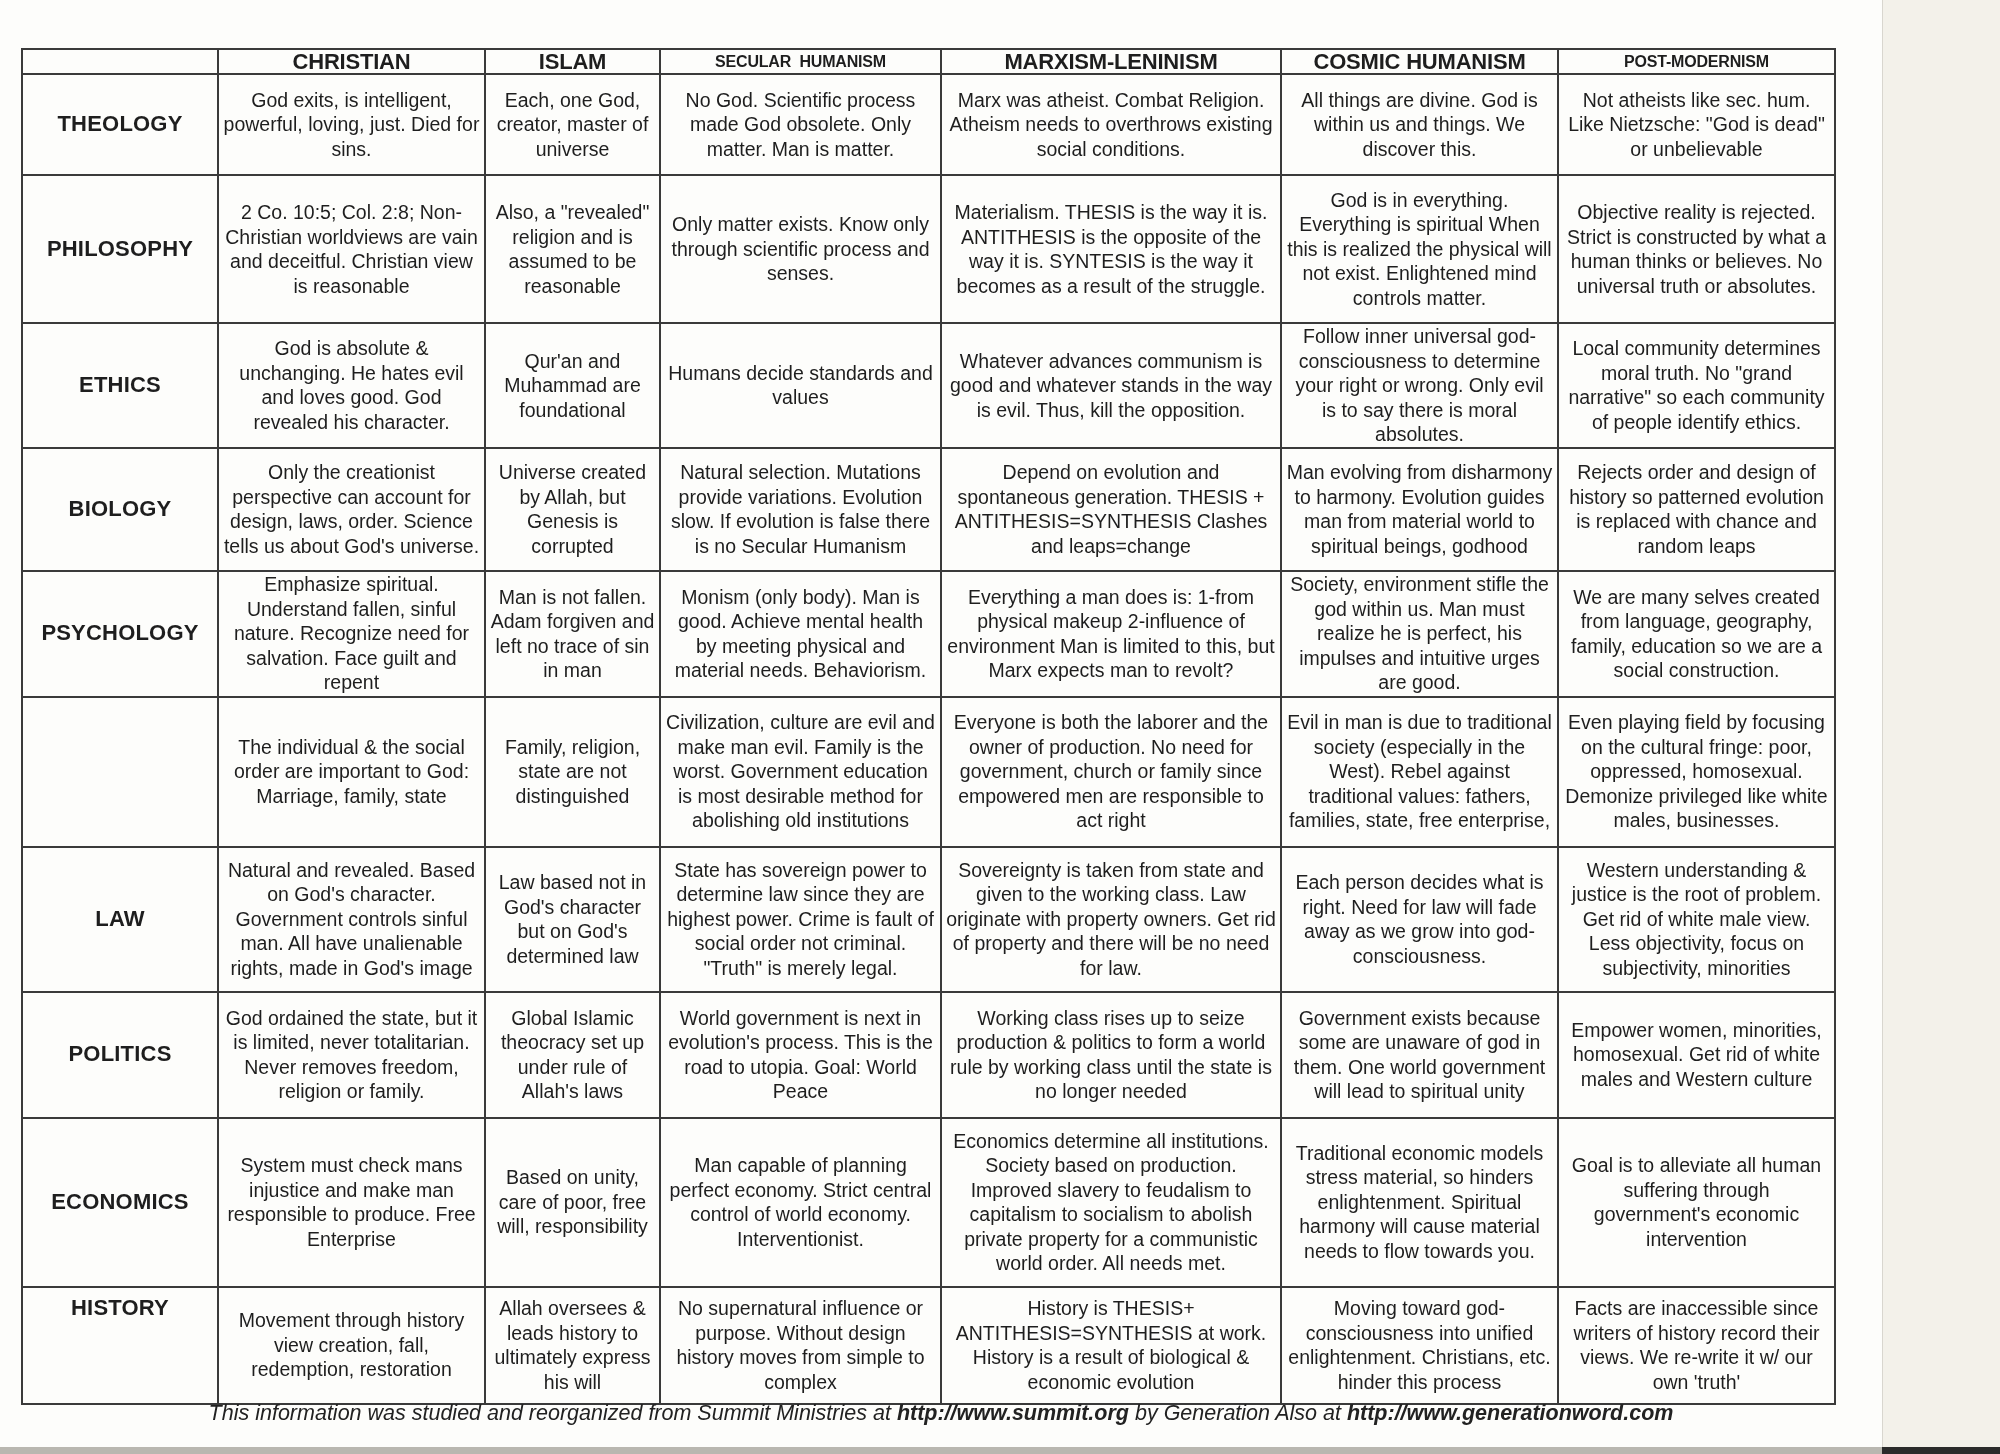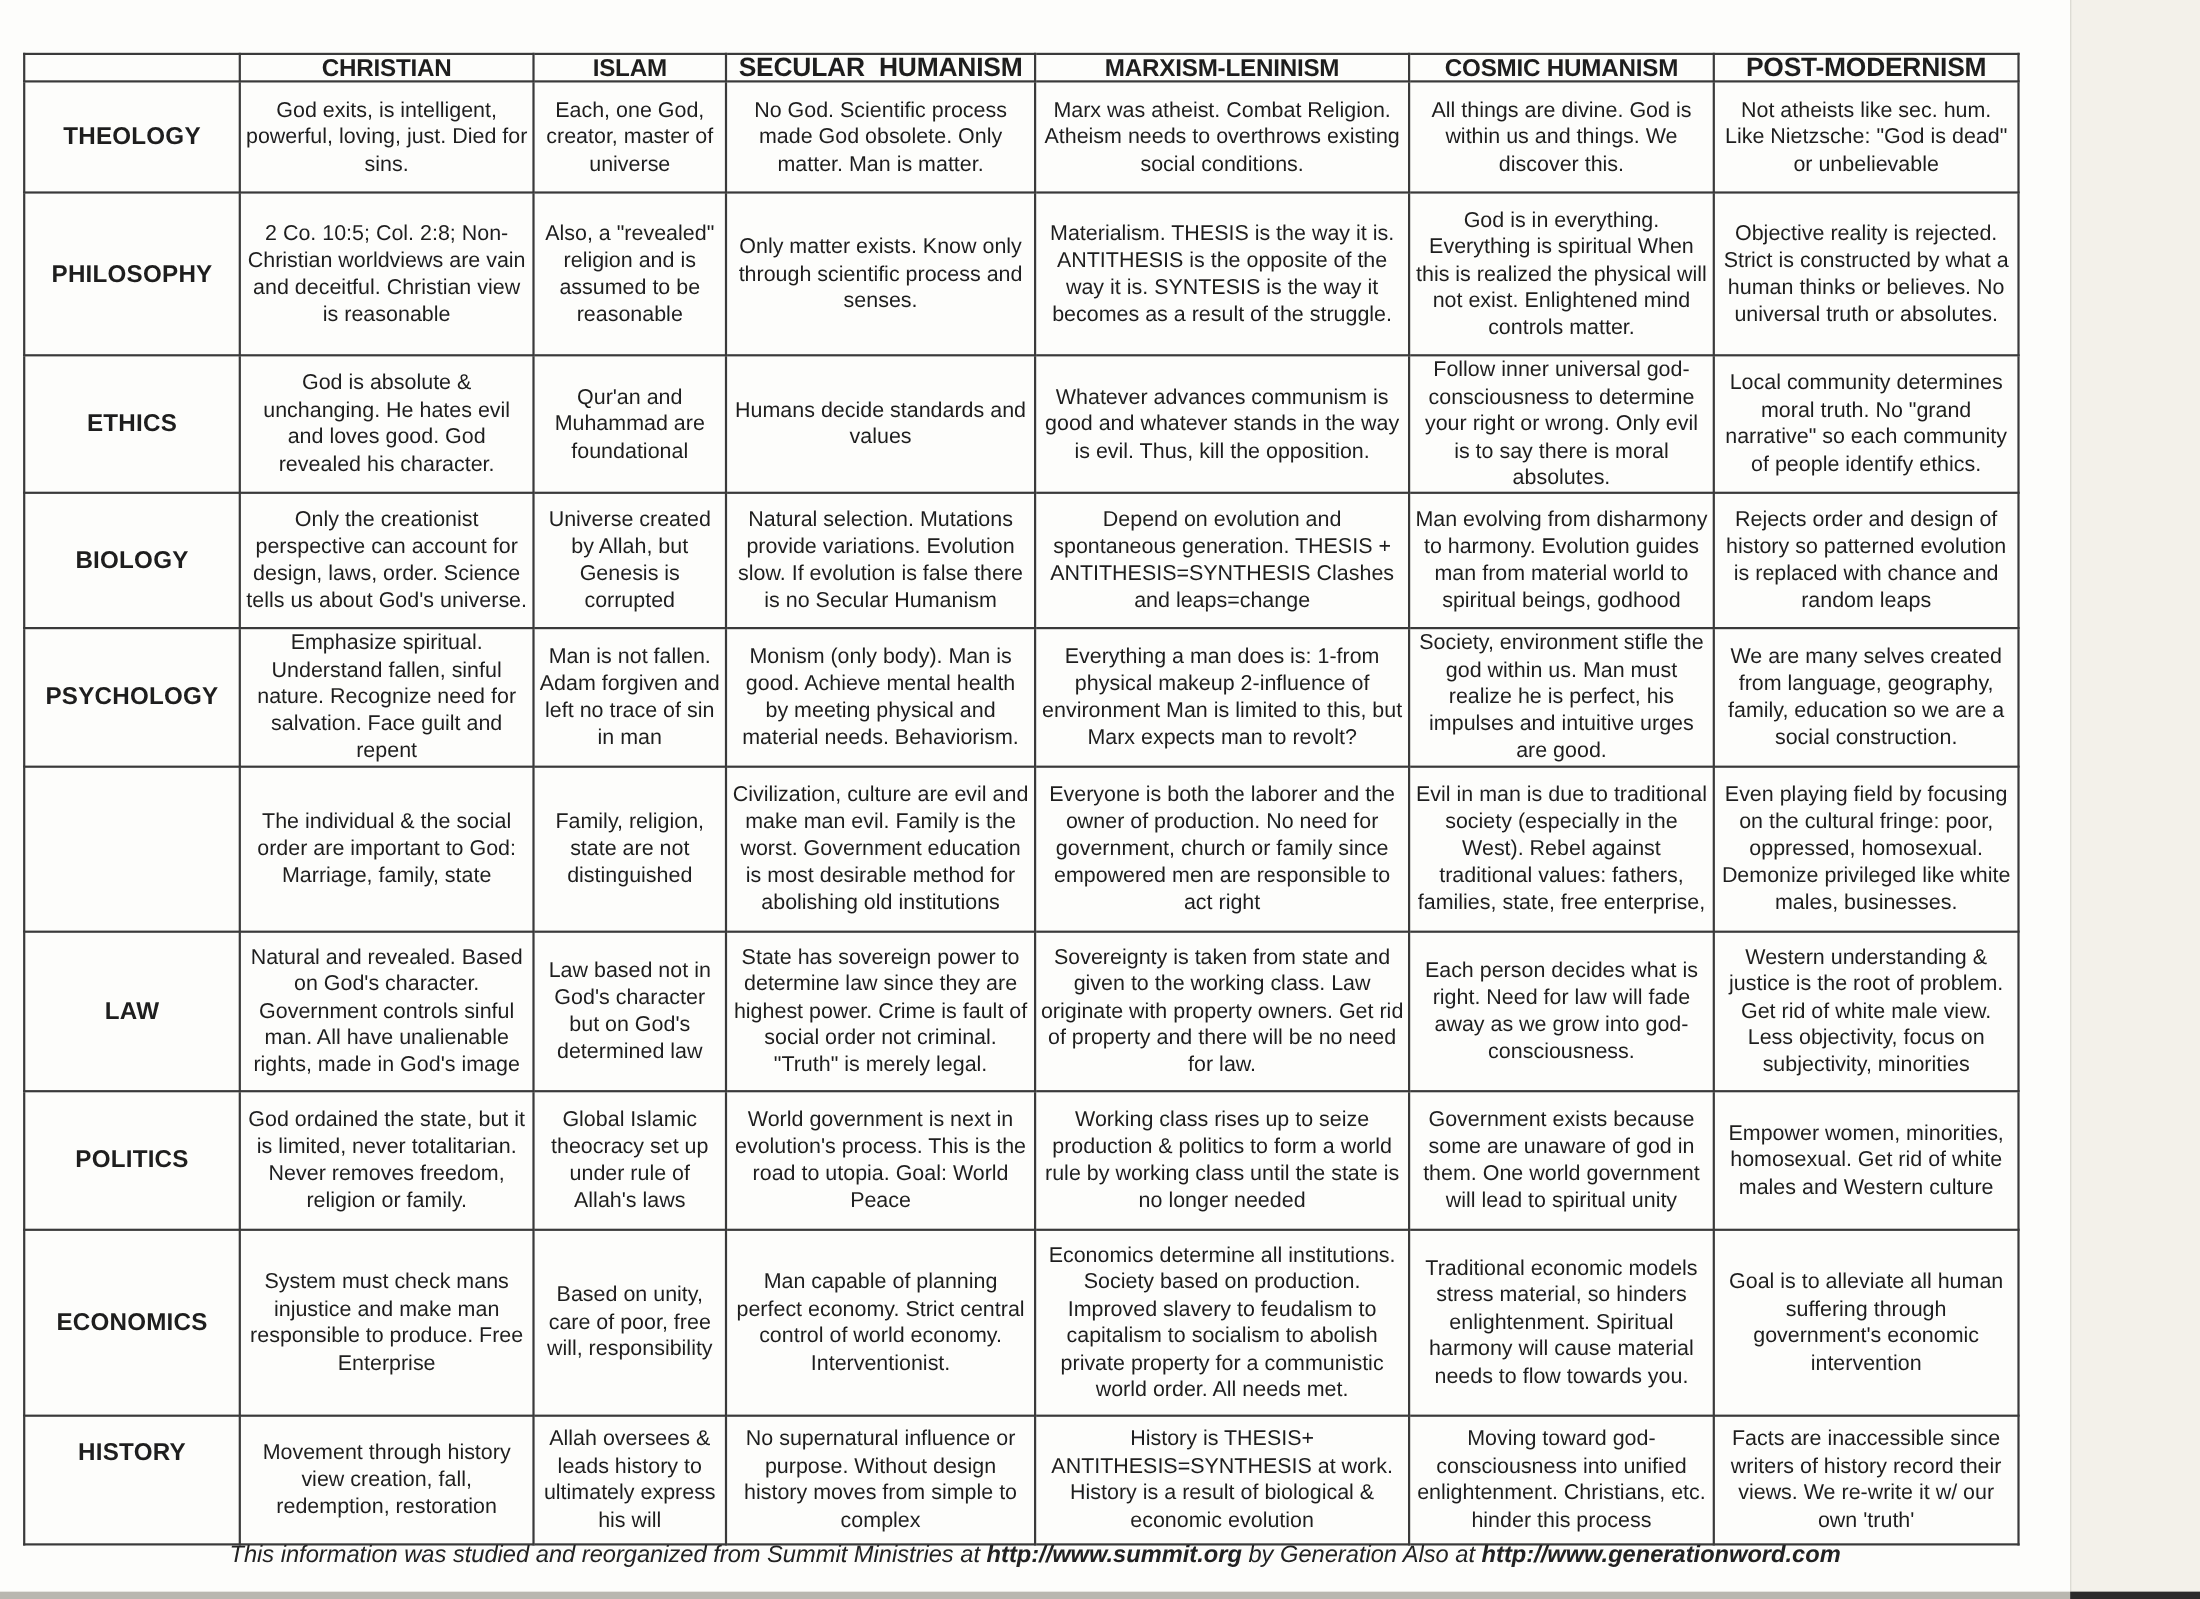--- a/index.html
+++ b/index.html
@@ -35,28 +35,28 @@
     border: 2px solid #3a3a3a;
     text-align: center;
     vertical-align: middle;
     padding: 0 4px;
     font-size: 19.5px;
     line-height: 24.5px;
     font-weight: normal;
     overflow: hidden;
   }
   table.grid th.col-head {
-    font-weight: bold; font-size: 24px; height: 21px; line-height: 21px; padding: 0 2px;
+    font-weight: bold; font-size: 16px; height: 21px; line-height: 21px; padding: 0 2px;
     letter-spacing: -0.2px;
   }
   table.grid th.col-head.big { font-size: 22px; }
   table.grid th.row-head {
     font-weight: bold; font-size: 22px; letter-spacing: 0.2px;
   }
-  table.grid th.row-head.top { vertical-align: top; padding-top: 20px; }
+  table.grid th.row-head.top { vertical-align: top; padding-top: 8px; }
   .footer {
     position: absolute; left: 0; top: 1401px; width: 1882px; text-align: center;
     font-style: italic; font-size: 21.5px; color: #222;
   }
   .footer b { font-weight: bold; margin-top: 18px; }
 </style>
 </head>
 <body>
 
 <div class="paper"></div>

